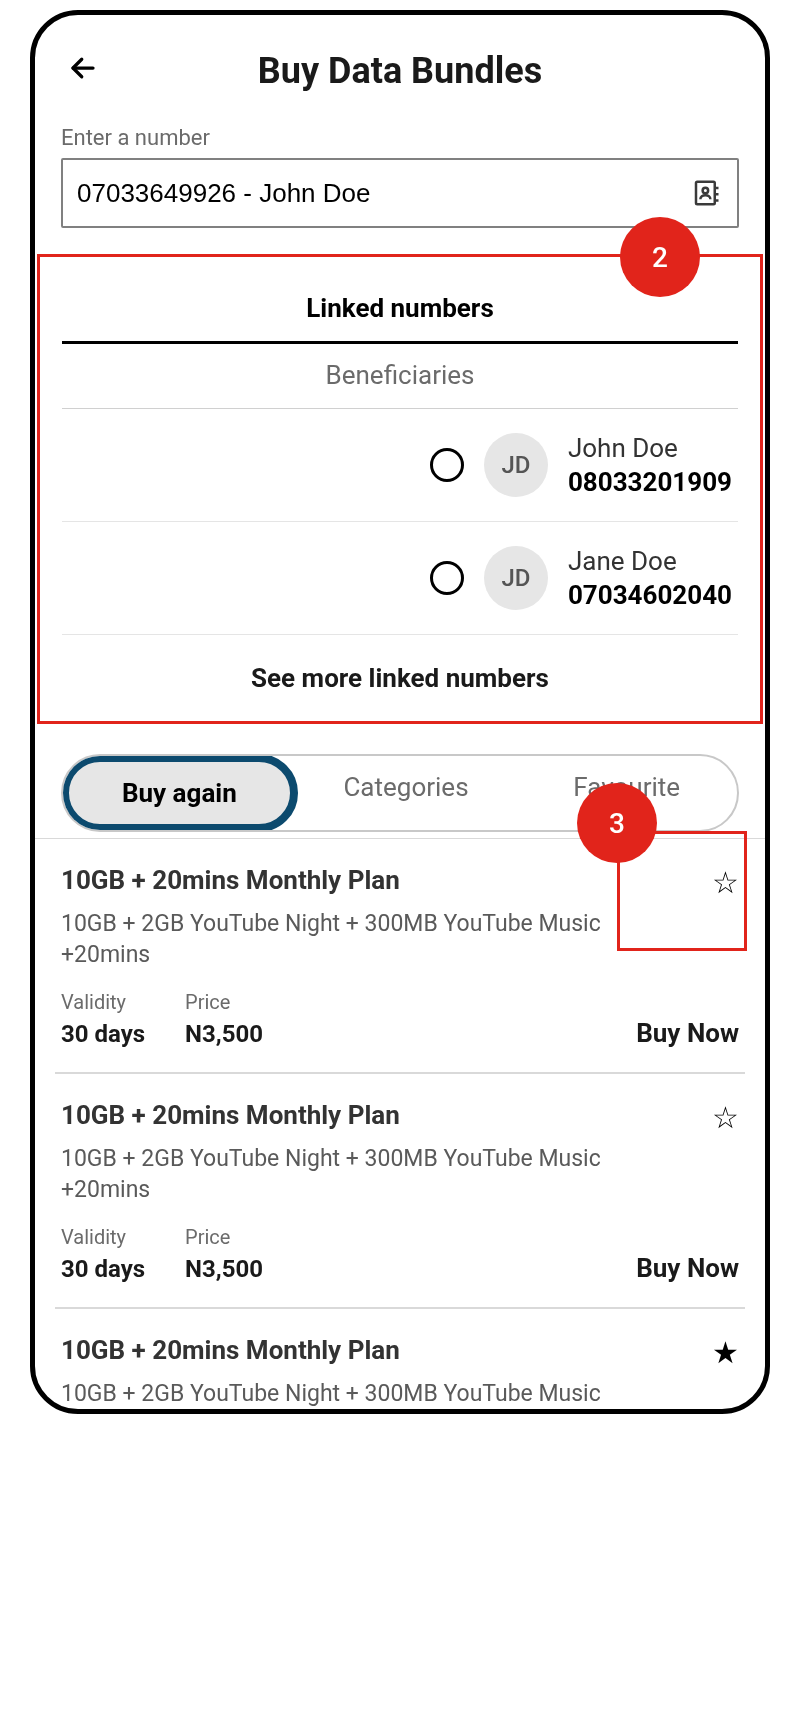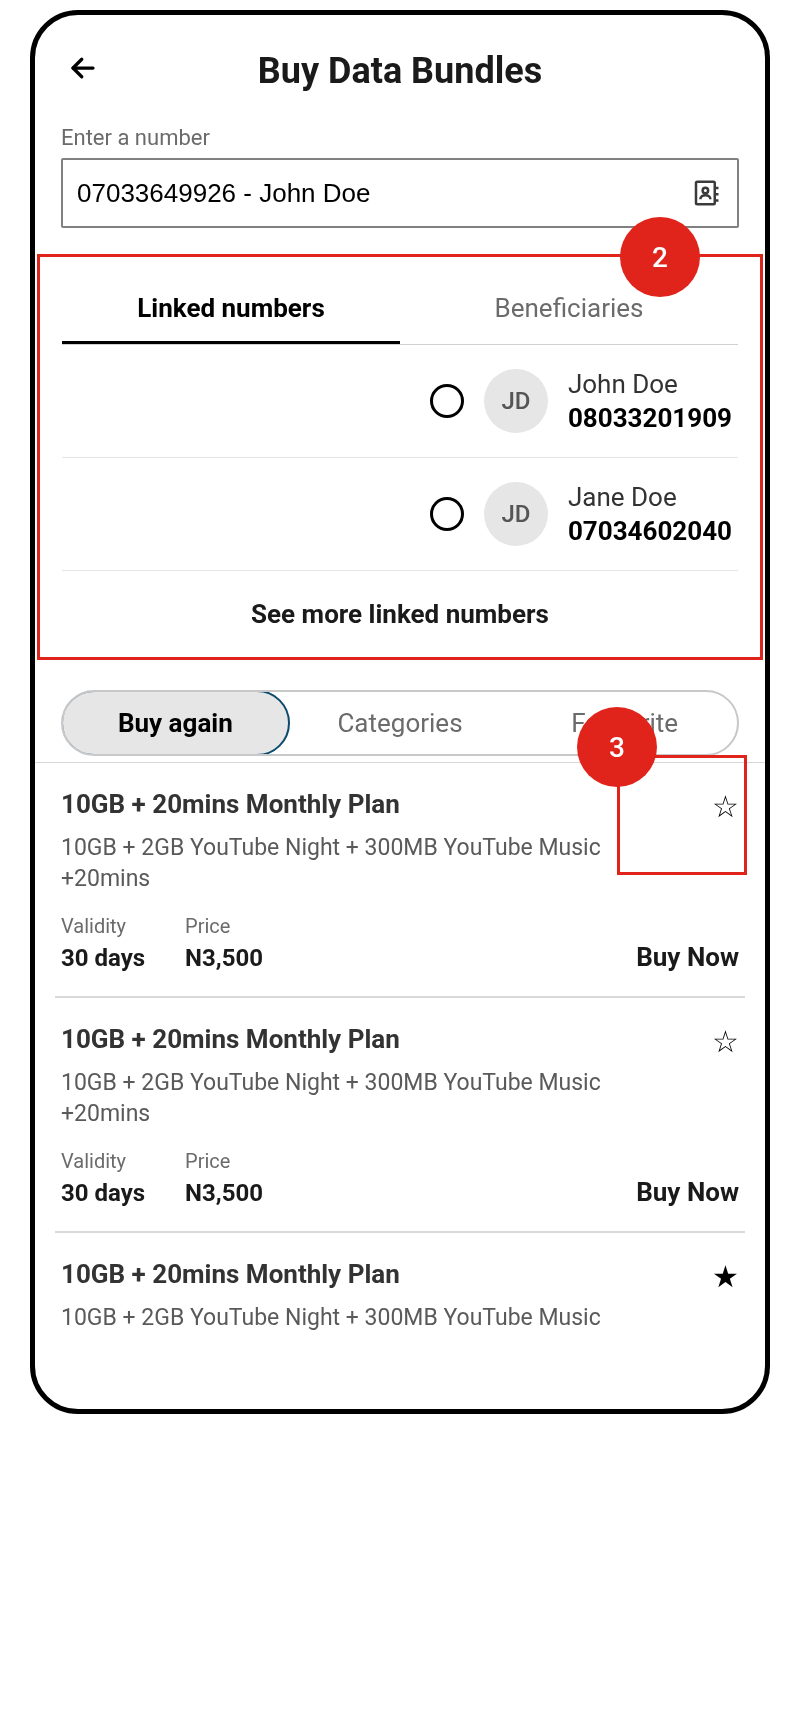--- a/index.html
+++ b/index.html
@@ -57,41 +57,41 @@
   .contacts-icon { width:34px; height:34px; display:flex; align-items:center; justify-content:center; }
   
   .annot-box {
     border:3px solid #e1241b; margin:0 -18px 30px; padding:20px 22px 18px; position:relative;
   }
   .badge {
     position:absolute; right:60px; top:-40px; width:80px; height:80px; border-radius:50%;
     background:#e1241b; color:#fff; display:flex; align-items:center; justify-content:center;
     font-size:28px; font-weight:500;
   }
-  .mini-tabs { display:flex; border-bottom:1px solid #d0d0d0; margin-bottom:0; }
+  .mini-tabs { display:flex; border-bottom:1px solid #d0d0d0; margin-bottom:0;flex-direction:column; }
   .mini-tab { flex:1; text-align:center; padding: 16px 0 18px; font-size:26px; color:#6b6b6b; }
   .mini-tab.active { color:#000; font-weight:700; border-bottom:3px solid #000; }
   .contact-row {
     display:flex; align-items:center; gap:20px; padding:24px 6px;
     border-bottom:1px solid #e5e5e5;
     justify-content:flex-end;
   }
   .radio { width:34px; height:34px; border:3px solid #000; border-radius:50%; }
   .avatar {
     width:64px; height:64px; border-radius:50%; background:#e6e6e6; color:#555;
     display:flex; align-items:center; justify-content:center; font-size:24px; font-weight:500;
   }
   .contact-name { font-size:26px; color:#333; margin-bottom:4px; }
   .contact-num  { font-size:26px; font-weight:700; color:#000; }
   .see-more { text-align:center; padding:28px 0 10px; font-size:26px; font-weight:700; }
   
   .section-title { font-size:30px; font-weight:700; margin:4px 6px 20px; }
   .pill-tabs { display:flex; border:2px solid #c8c8c8; border-radius:999px; margin:0 6px 6px; overflow:hidden; }
   .pill { flex:1; text-align:center; padding:16px 0; font-size:26px; color:#6b6b6b; position:relative; }
-  .pill.active { background:#e6e6e6; color:#000; font-weight:700; border-radius:999px; border:2px solid #0c4a6e; margin:-2px; }
+  .pill.active { background:#e6e6e6; color:#000; font-weight:700; border-radius:999px; border:8px solid #0c4a6e; margin:-2px; }
   .bundles-divider { border-top:1px solid #d9d9d9; margin:0 -20px 0; }
   .bundle { padding:26px 6px 24px; border-bottom:2px solid #d9d9d9; }
   .bundle-head { display:flex; align-items:flex-start; justify-content:space-between; }
   .bundle-title { font-size:26px; font-weight:700; color:#333; }
   .star { font-size:30px; color:#000; position:relative; }
   .bundle-desc { font-size:23px; color:#5a5a5a; margin:8px 0 20px; max-width: 540px; line-height:1.35; }
   .bundle-foot { display:flex; align-items:flex-end; justify-content:space-between; }
   .kv { display:flex; gap:40px; }
   .kv .lbl { font-size:20px; color:#6b6b6b; margin-bottom:6px; }
   .kv .val { font-size:24px; font-weight:700; }

